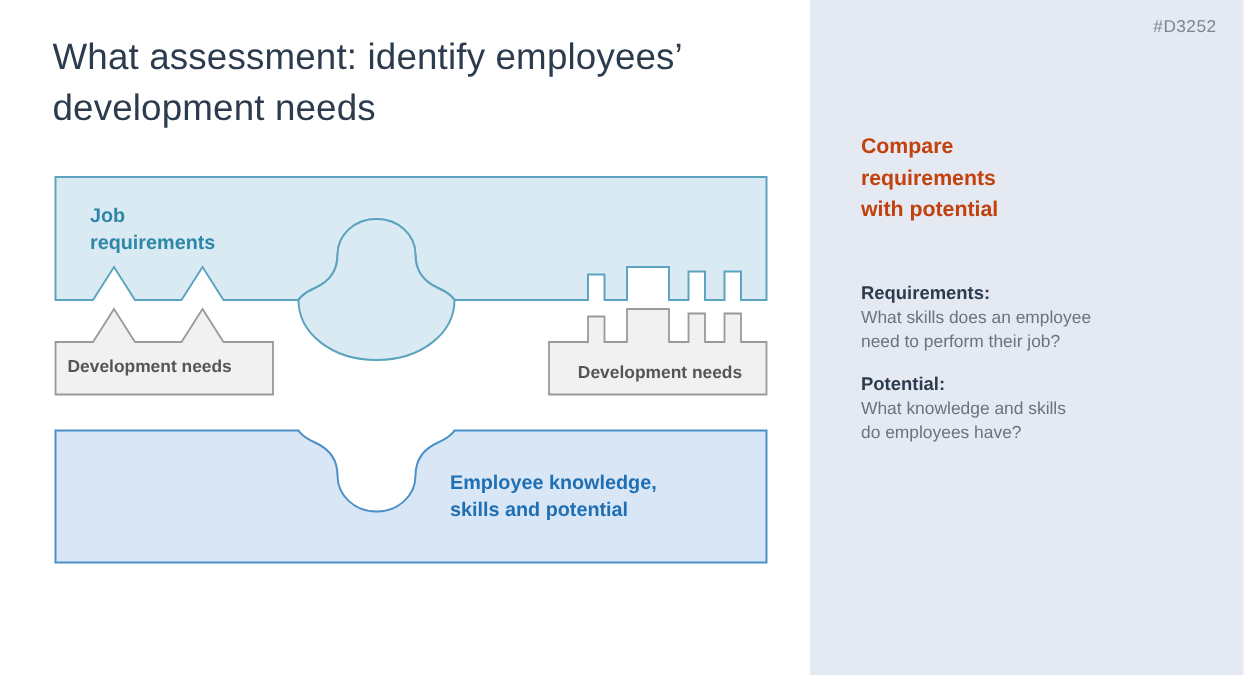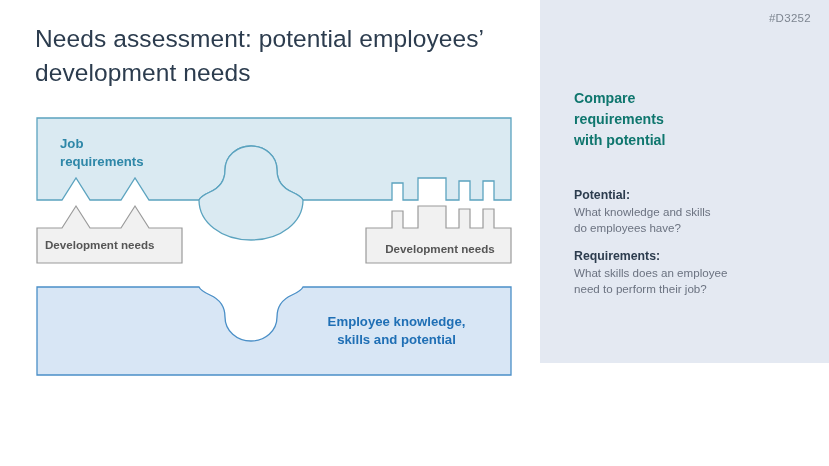--- a/index.html
+++ b/index.html
@@ -59,21 +59,21 @@
     left: 60px;
     top: 135px;
     font-size: 13.2px;
     line-height: 18px;
     color: #2e87a8;
   }
   .lbl-employee {
     left: 300px;
     top: 313px;
     width: 193px;
-    text-align: center;
+    text-align: left;
     font-size: 13.2px;
     line-height: 18px;
     color: #1f6fb5;
   }
   .lbl-dev-left {
     left: 45px;
     top: 238px;
     width: 130px;
     font-size: 11.6px;
     color: #555555;
@@ -88,41 +88,41 @@
     color: #555555;
     font-weight: bold;
   }
 
   
   .sidebar {
     position: absolute;
     left: 540px;
     top: 0;
     width: 289px;
-    height: 363px;
+    height: 450px;
     background: #e4e9f2;
     text-decoration: underline;
   }
   .slide-id {
     position: absolute;
     right: 18px;
     top: 12px;
     font-size: 11.5px;
     color: #7d8590;
     letter-spacing: 0.3px;
   }
   .side-heading {
     position: absolute;
     left: 34px;
     top: 88px;
     width: 200px;
     font-size: 14.2px;
     line-height: 21px;
     font-weight: bold;
-    color: #0f766e;
+    color: #c2410c;
     white-space: pre-line;
   }
   .side-blocks {
     position: absolute;
     left: 34px;
     top: 188px;
     width: 215px;
   }
   .side-block {
     margin-bottom: 13px;
@@ -138,21 +138,21 @@
     line-height: 16px;
     color: #6b7280;
     white-space: pre-line;
   }
 </style>
 </head>
 <body>
 
 <div class="slide">
 
-  <div class="title">Needs assessment: potential
+  <div class="title">What assessment: identify
 employees’ development needs</div>
 
   <div class="diagram">
     <svg width="540" height="466" viewBox="0 0 540 466">
 
       <path d="
         M 37 118
         L 511 118
         L 511 200
         L 494 200
@@ -247,30 +247,30 @@
 
     <div class="slide-id">#D3252</div>
 
     <div class="side-heading">Compare
 requirements
 with potential</div>
 
     <div class="side-blocks">
 
       <div class="side-block">
+        <div class="side-term">Requirements:</div>
+        <div class="side-desc">What skills does an employee
+need to perform their job?</div>
+      </div>
+
+      <div class="side-block">
         <div class="side-term">Potential:</div>
         <div class="side-desc">What knowledge and skills
 do employees have?</div>
       </div>
 
       <div class="side-block">
-        <div class="side-term">Requirements:</div>
-        <div class="side-desc">What skills does an employee
-need to perform their job?</div>
-      </div>
-
-      <div class="side-block">
       </div>
 
     </div>
   </aside>
 
 </div>
 
 </body></html>

